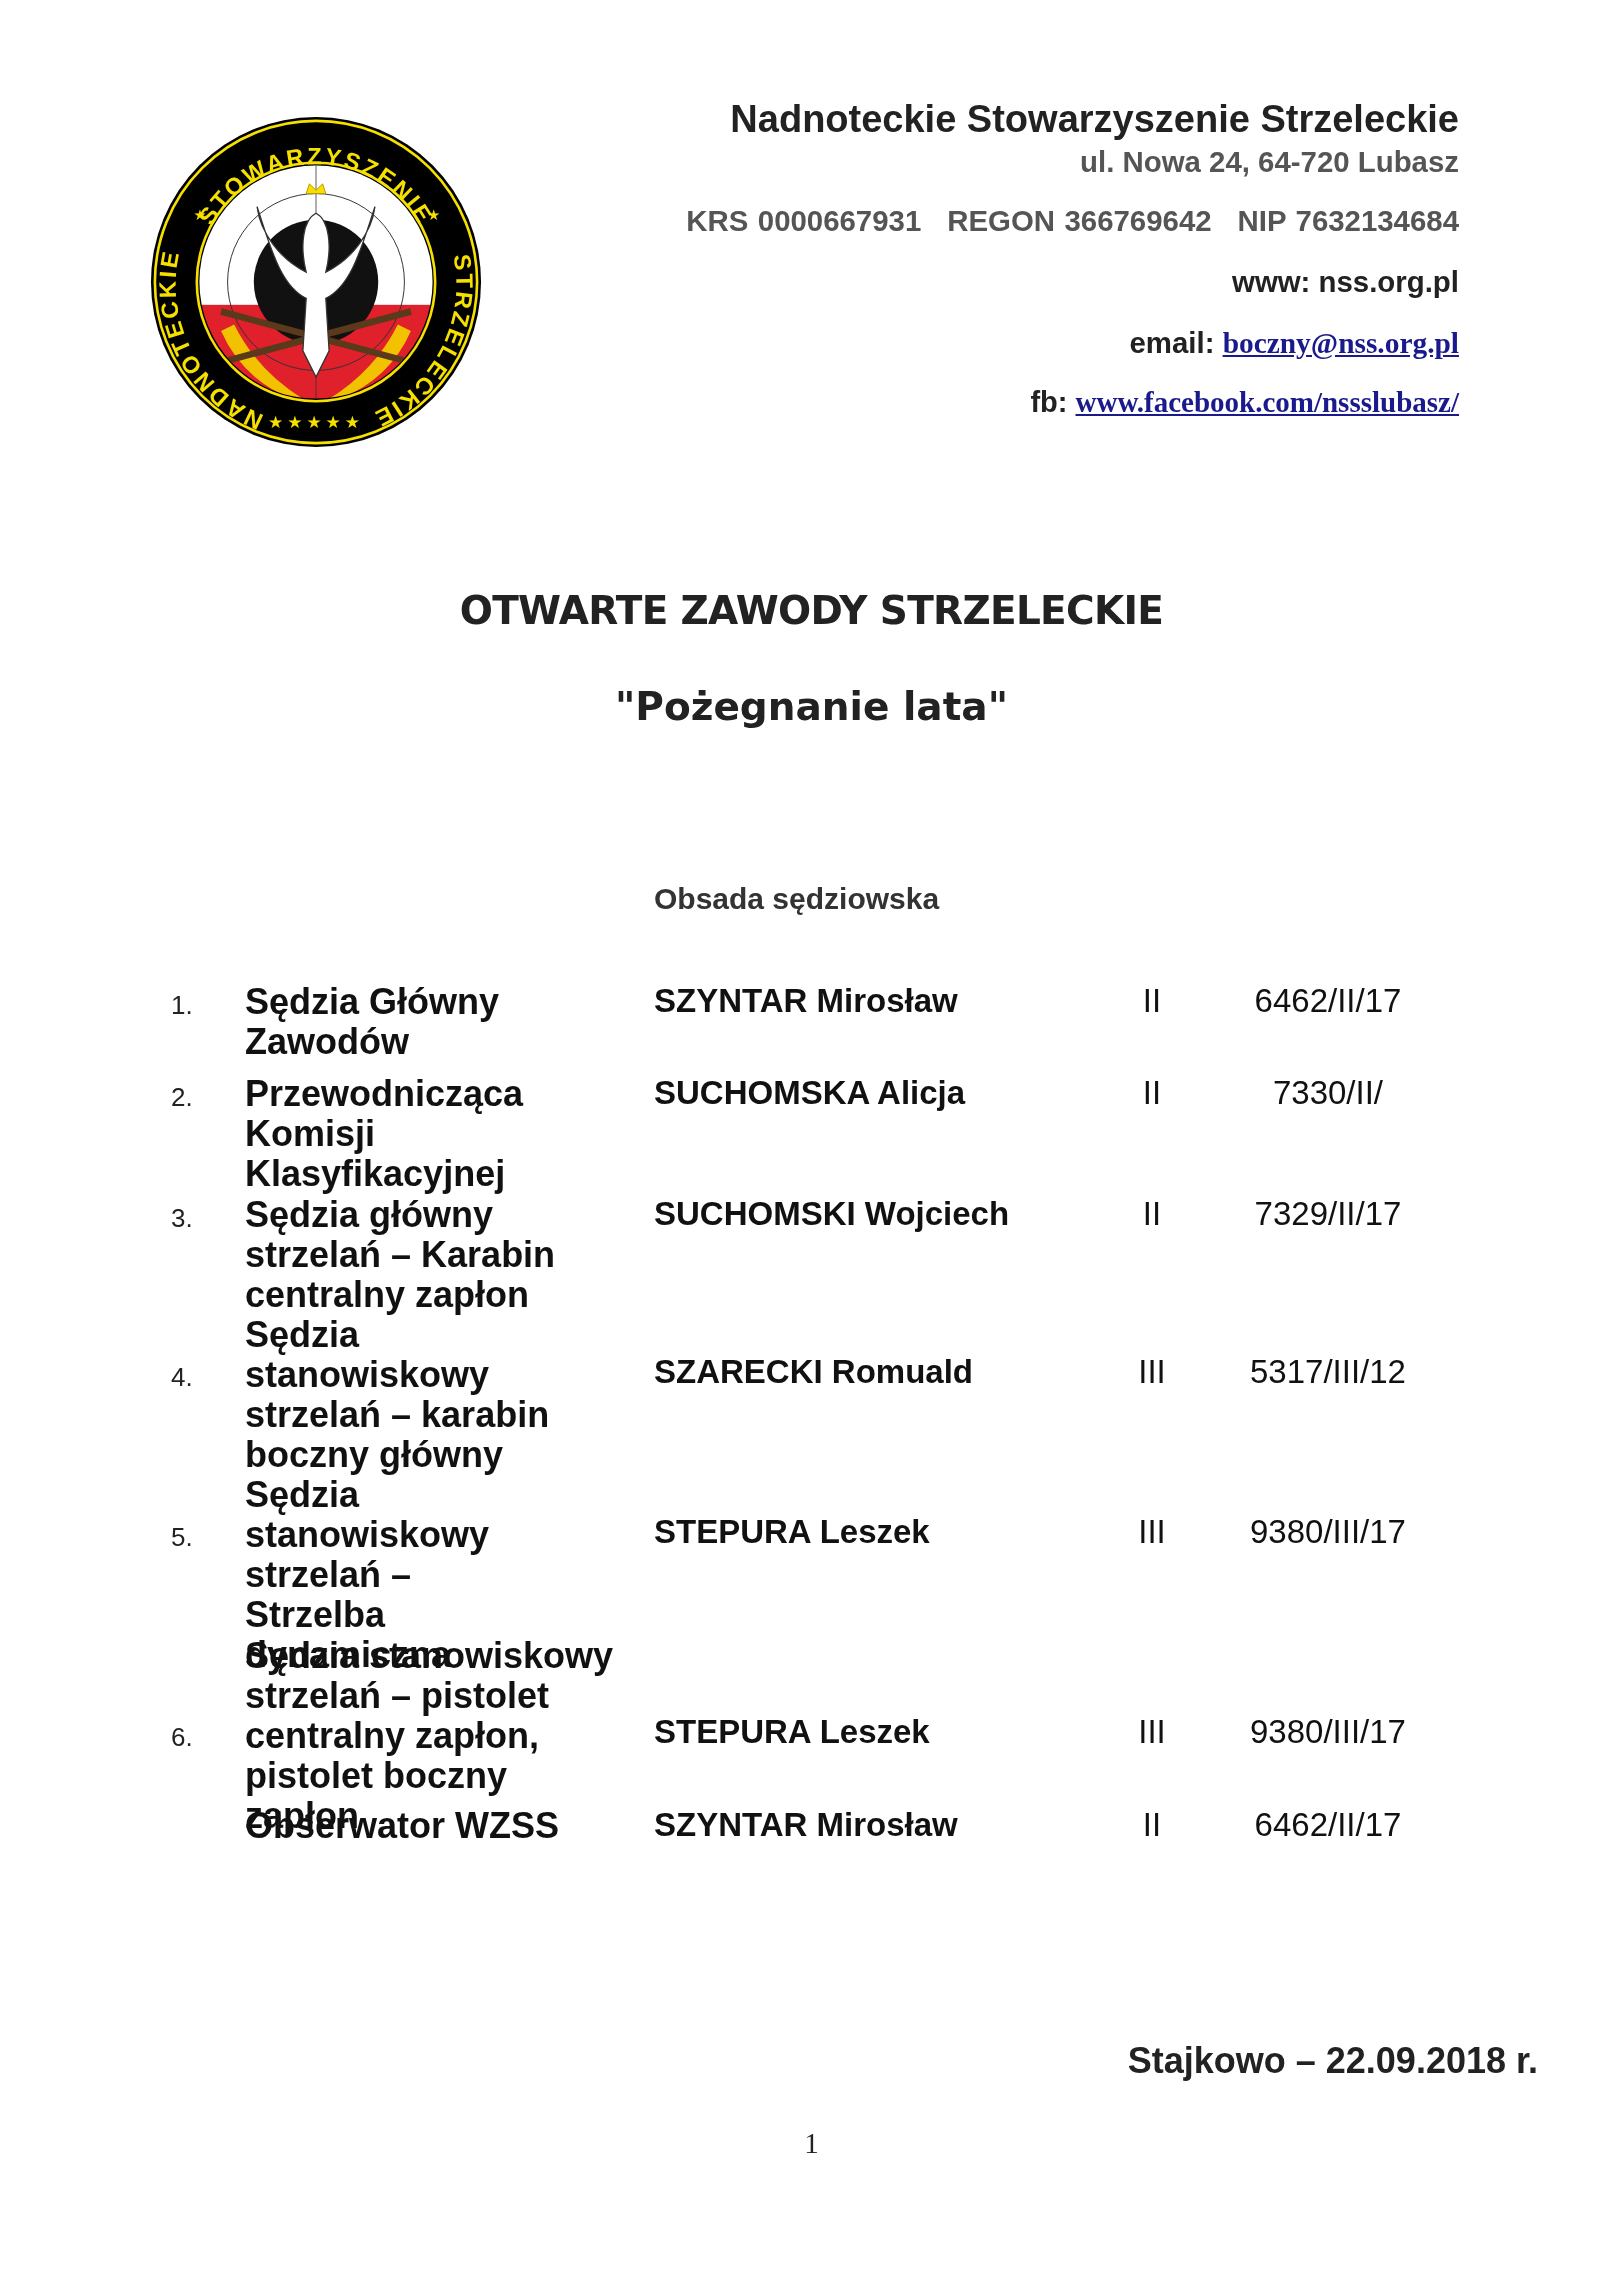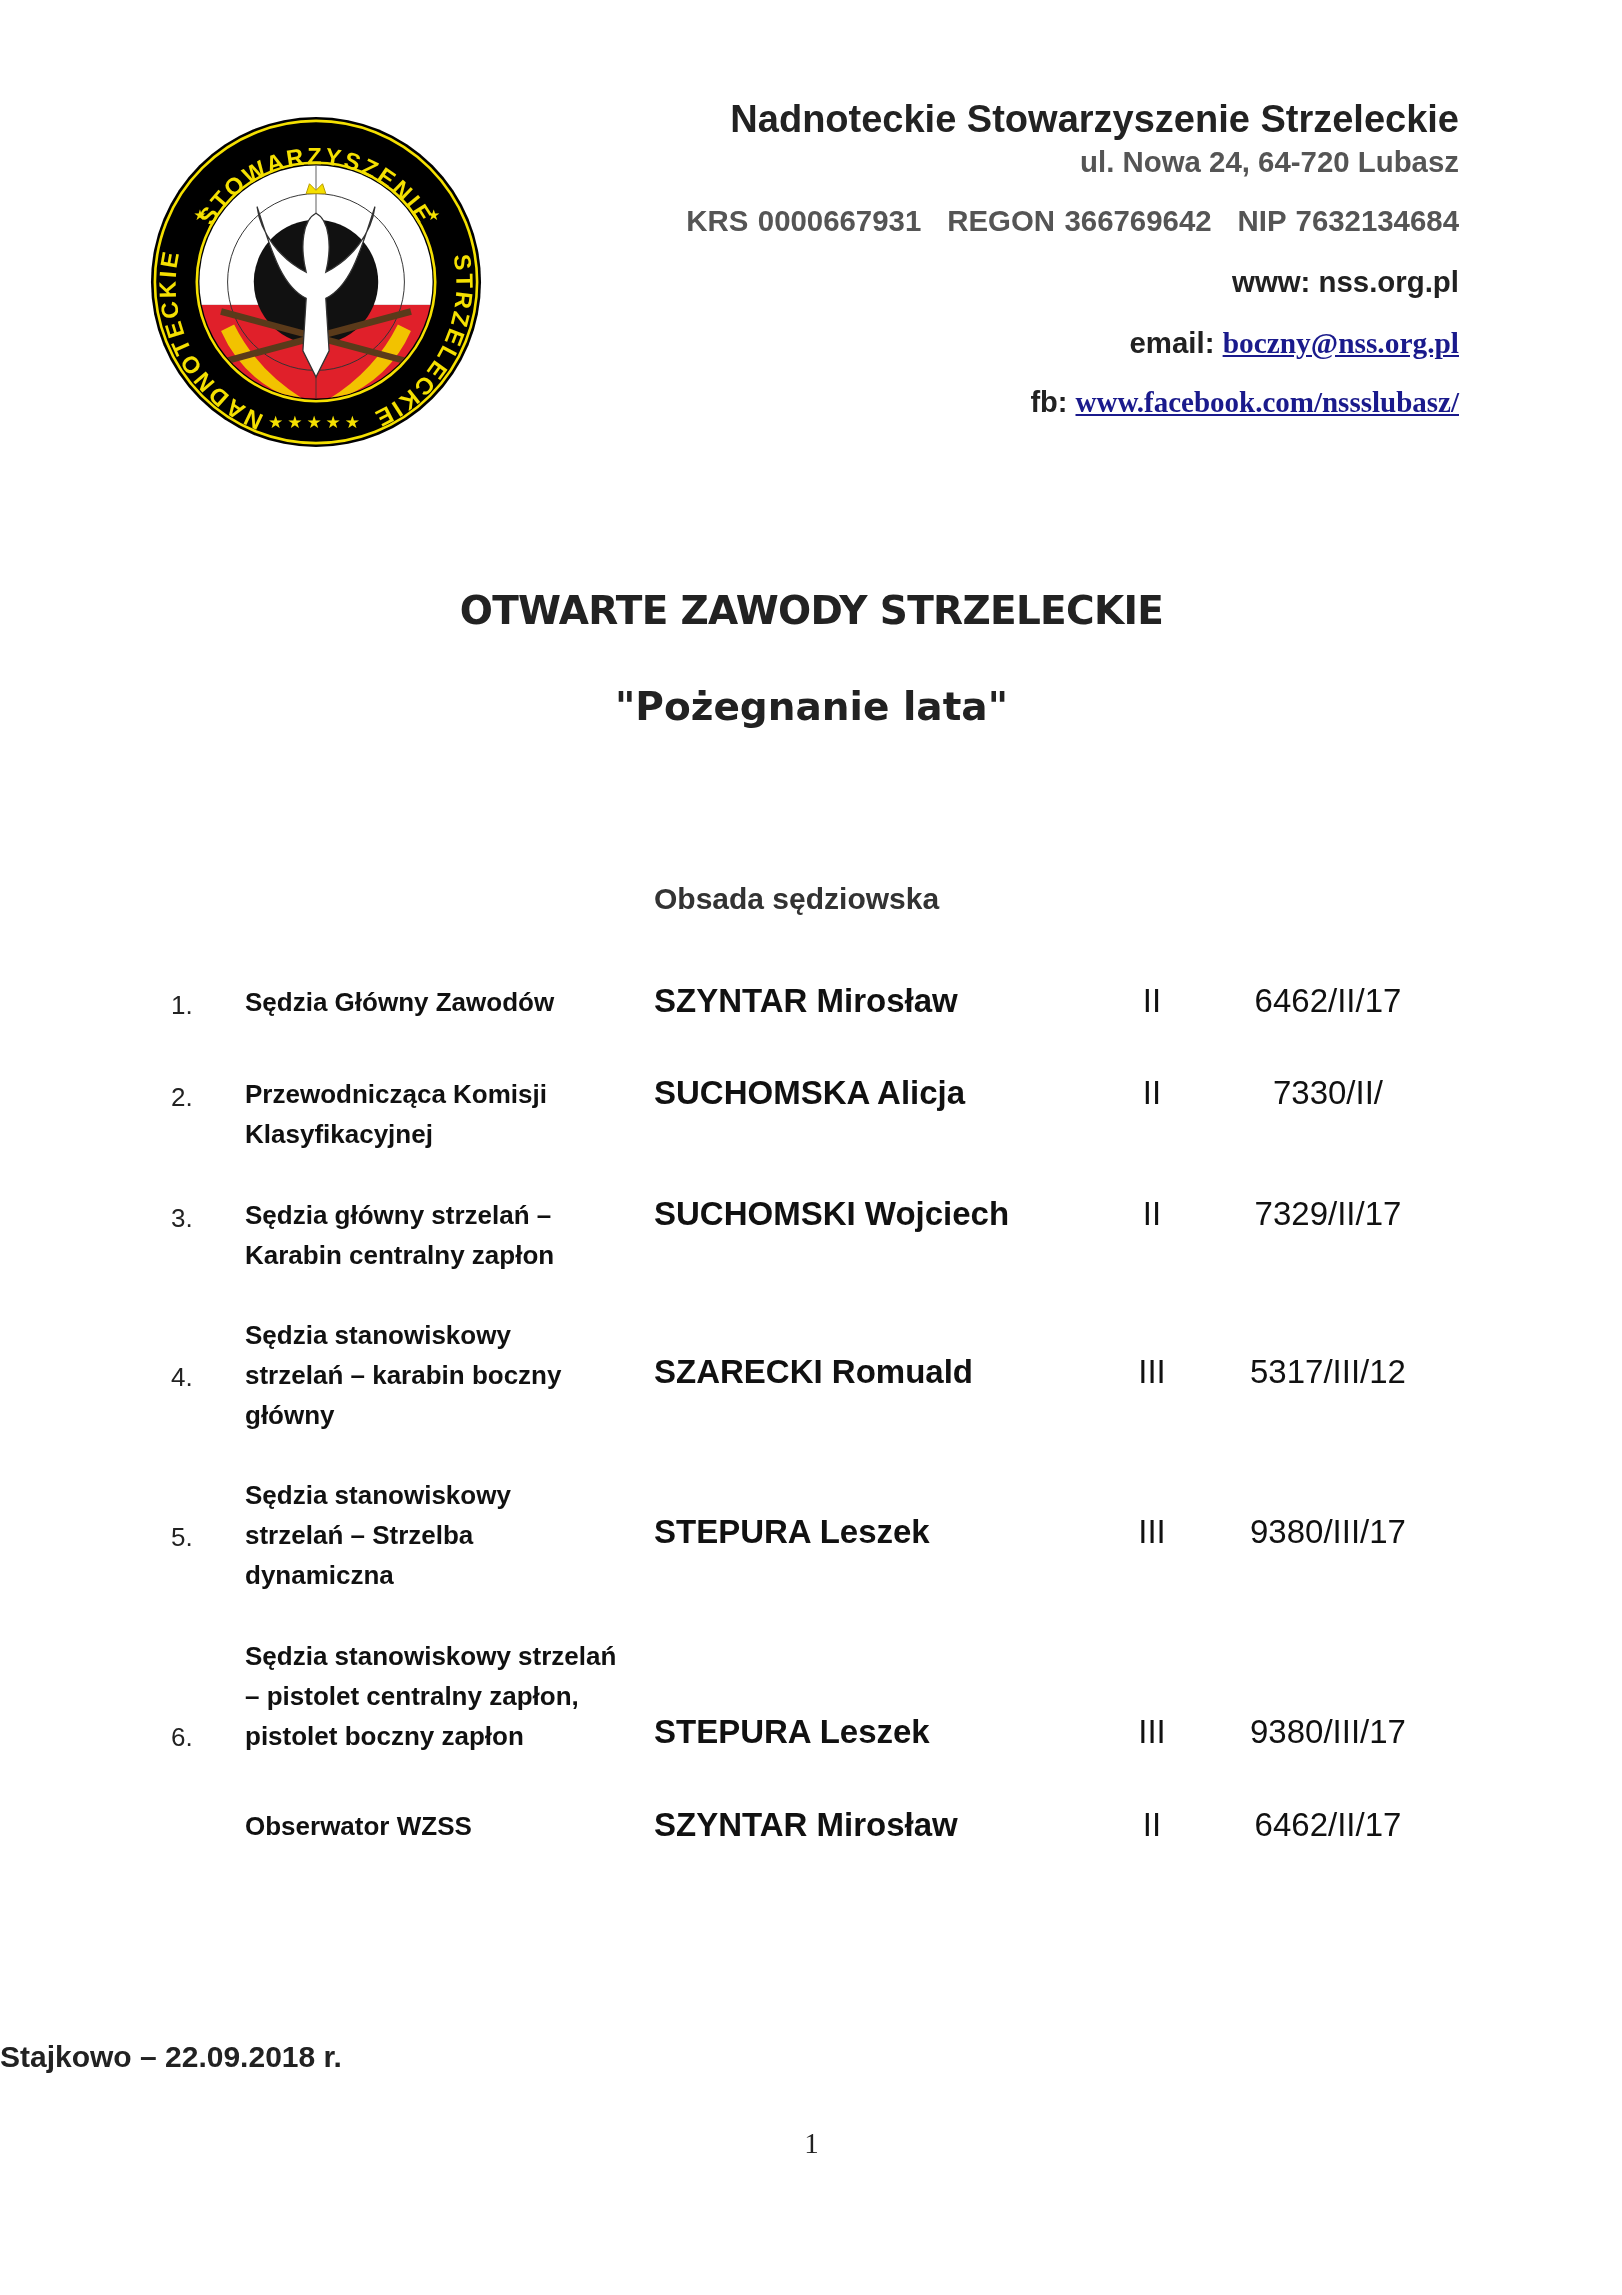--- a/index.html
+++ b/index.html
@@ -15,25 +15,25 @@
   .www { top: 265px; font-size: 29.4px; color: #222; }
   .email { top: 326px; font-size: 29.4px; color: #222; }
   .fb { top: 386px; font-size: 29px; color: #222; }
   .link { font-family: "Liberation Serif", serif; color: #1a1a8c; text-decoration: underline; font-weight: bold; }
   .title { left: 0; width: 1623px; text-align: center; font-family: "DejaVu Sans", sans-serif; font-weight: bold; color: #222; }
   .title1 { top: 588px; font-size: 39px; letter-spacing: -0.7px; }
   .title2 { top: 684px; font-size: 39px; }
   .section { left: 654px; top: 882px; font-size: 30px; font-weight: bold; color: #333; }
   .row { position: absolute; left: 0; width: 1623px; }
   .num { position: absolute; left: 171px; font-family: "Liberation Sans", sans-serif; font-size: 26px; color: #222; }
-  .role { position: absolute; left: 245px; width: 366px; font-family: "Liberation Sans", sans-serif; font-weight: bold; font-size: 26px; line-height: 40px; color: #111; }
+  .role { position: absolute; left: 245px; width: 366px; font-family: "Liberation Sans", sans-serif; font-weight: bold; font-size: 36px; line-height: 40px; color: #111; }
   .name { position: absolute; left: 654px; font-family: "Liberation Sans", sans-serif; font-weight: bold; font-size: 33px; color: #111; white-space: nowrap; }
   .cls { position: absolute; left: 1126px; width: 52px; text-align: center; font-size: 33px; color: #111; }
   .lic { position: absolute; left: 1230px; width: 196px; text-align: center; font-size: 33px; color: #111; }
-  .place { left: 0; width: 1538px; top: 2040px; text-align: left; font-size: 30px; font-weight: bold; color: #222; }
+  .place { left: 0; width: 1538px; top: 2040px; text-align: right; font-size: 36px; font-weight: bold; color: #222; }
   .page { left: 0; width: 1623px; top: 2127px; text-align: center; font-family: "Liberation Serif", serif; font-size: 29px; color: #222; }
 </style>
 </head>
 <body>
 
 <div class="abs logo">
   <svg viewBox="0 0 510 510" width="334" height="334">
     <defs>
       <path id="arcTop" d="M 75 255 A 180 180 0 0 1 435 255"></path>
       <path id="arcLeft" d="M 215 470 A 215 215 0 0 1 60 170"></path>

